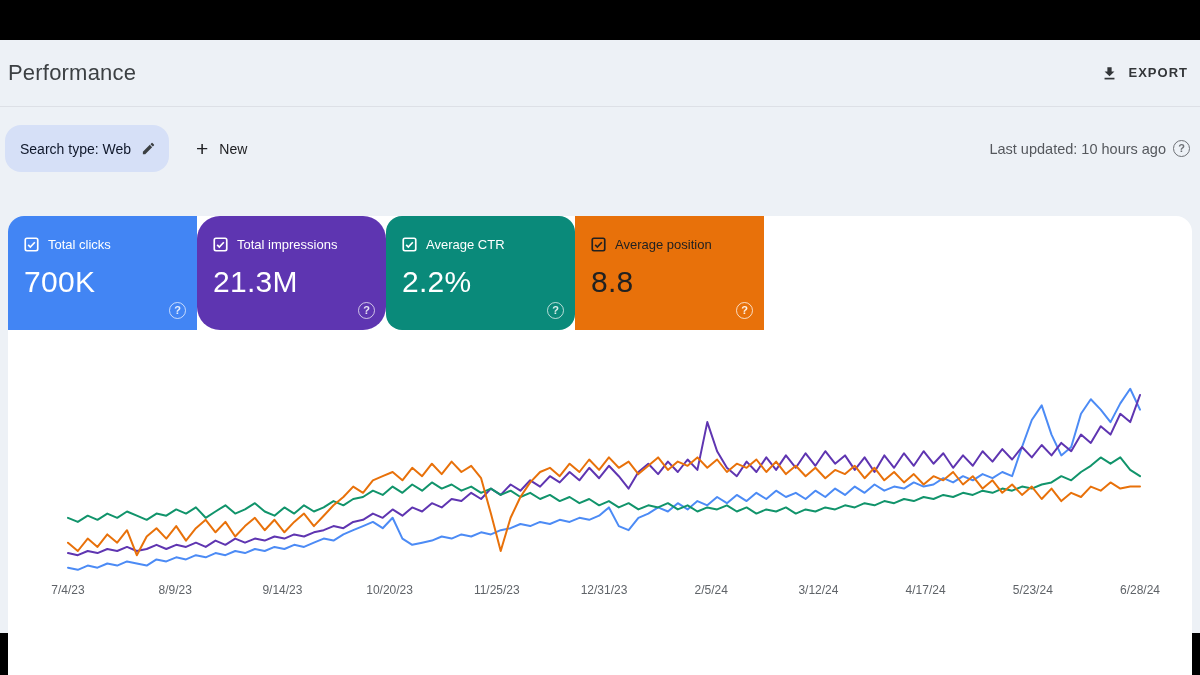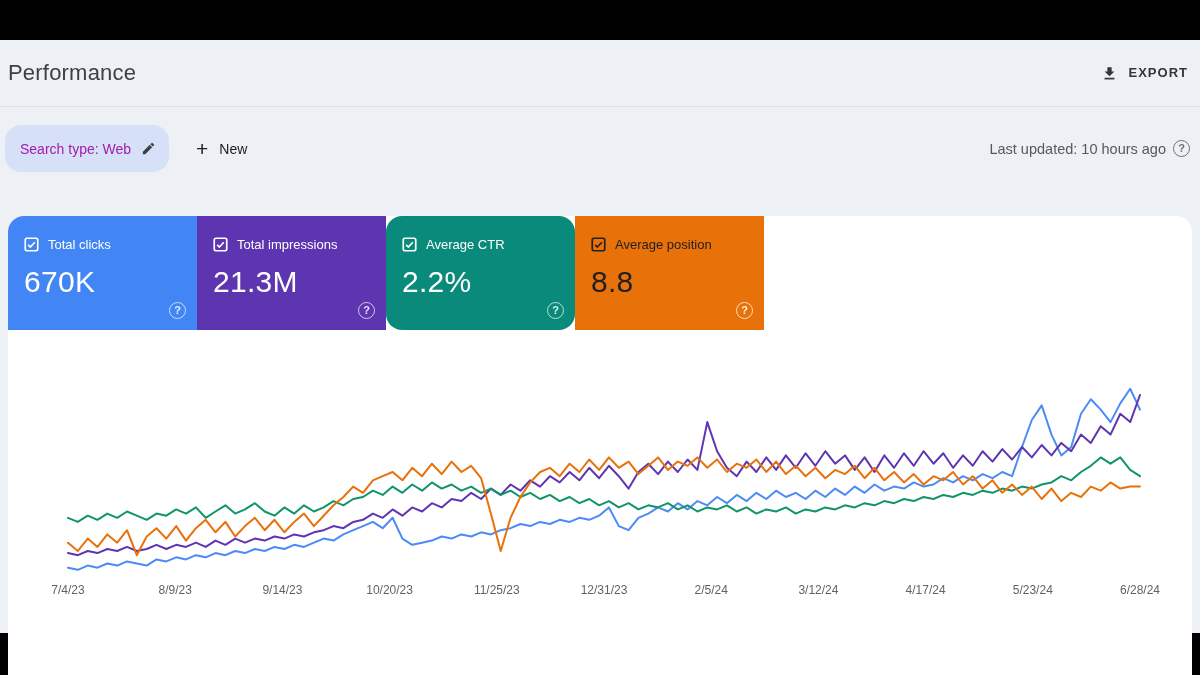--- a/index.html
+++ b/index.html
@@ -25,21 +25,21 @@
     font-family:inherit; font-size:13px; font-weight:700; letter-spacing:1px; color:#333639;
   }
   .export-btn svg { display:block; }
   
   .filter-row {
     display:flex; align-items:center; margin-top:26px; height:31px; padding:0 10px 0 5px;
   }
   .chip {
     display:flex; align-items:center; gap:10px; height:47px; padding:0 13px 0 15px;
     background:#d6e0f7; border:none; border-radius:16px; cursor:pointer;
-    font-family:inherit; font-size:14px; font-weight:500; color:#a21caf; margin-right:11px;
+    font-family:inherit; font-size:14px; font-weight:500; color:#0f172a; margin-right:11px;
   }
   .chip svg { display:block; color:#3c4043; }
   .new-btn {
     display:flex; align-items:center; gap:11px; margin-left:16px; background:none; border:none;
     cursor:pointer; font-family:inherit; font-size:14px; font-weight:500; color:#202124;
   }
   .plus-glyph { font-size:21px; font-weight:400; line-height:1; color:#202124; }
   .last-updated { margin-left:auto; display:flex; align-items:flex-end; gap:7px;
     font-size:14.5px; color:#55585d; }
   .help-circle {
@@ -115,25 +115,25 @@
       <div class="metric-card" style="background: rgb(66, 133, 244); color: rgb(255, 255, 255);">
         <div class="m-label">
           <span>
             <svg width="15" height="15" viewBox="0 0 18 18" fill="none" stroke="currentColor" stroke-width="2">
               <rect x="1.5" y="1.5" width="15" height="15" rx="2"></rect>
                 <path d="M5 9.5l2.6 2.6L13 6.3"></path>
             </svg>
           </span>
           <span>Total clicks</span>
         </div>
-        <div class="m-value">670K</div>
+        <div class="m-value">700K</div>
         <span class="m-help">?</span>
       </div>
 
-      <div class="metric-card" style="background: rgb(94, 53, 177); color: rgb(255, 255, 255);">
+      <div class="metric-card" style="background: rgb(94, 53, 177); color: rgb(255, 255, 255); border-radius: 23px;">
         <div class="m-label">
           <span>
             <svg width="15" height="15" viewBox="0 0 18 18" fill="none" stroke="currentColor" stroke-width="2">
               <rect x="1.5" y="1.5" width="15" height="15" rx="2"></rect>
                 <path d="M5 9.5l2.6 2.6L13 6.3"></path>
             </svg>
           </span>
           <span>Total impressions</span>
         </div>
         <div class="m-value">21.3M</div>

